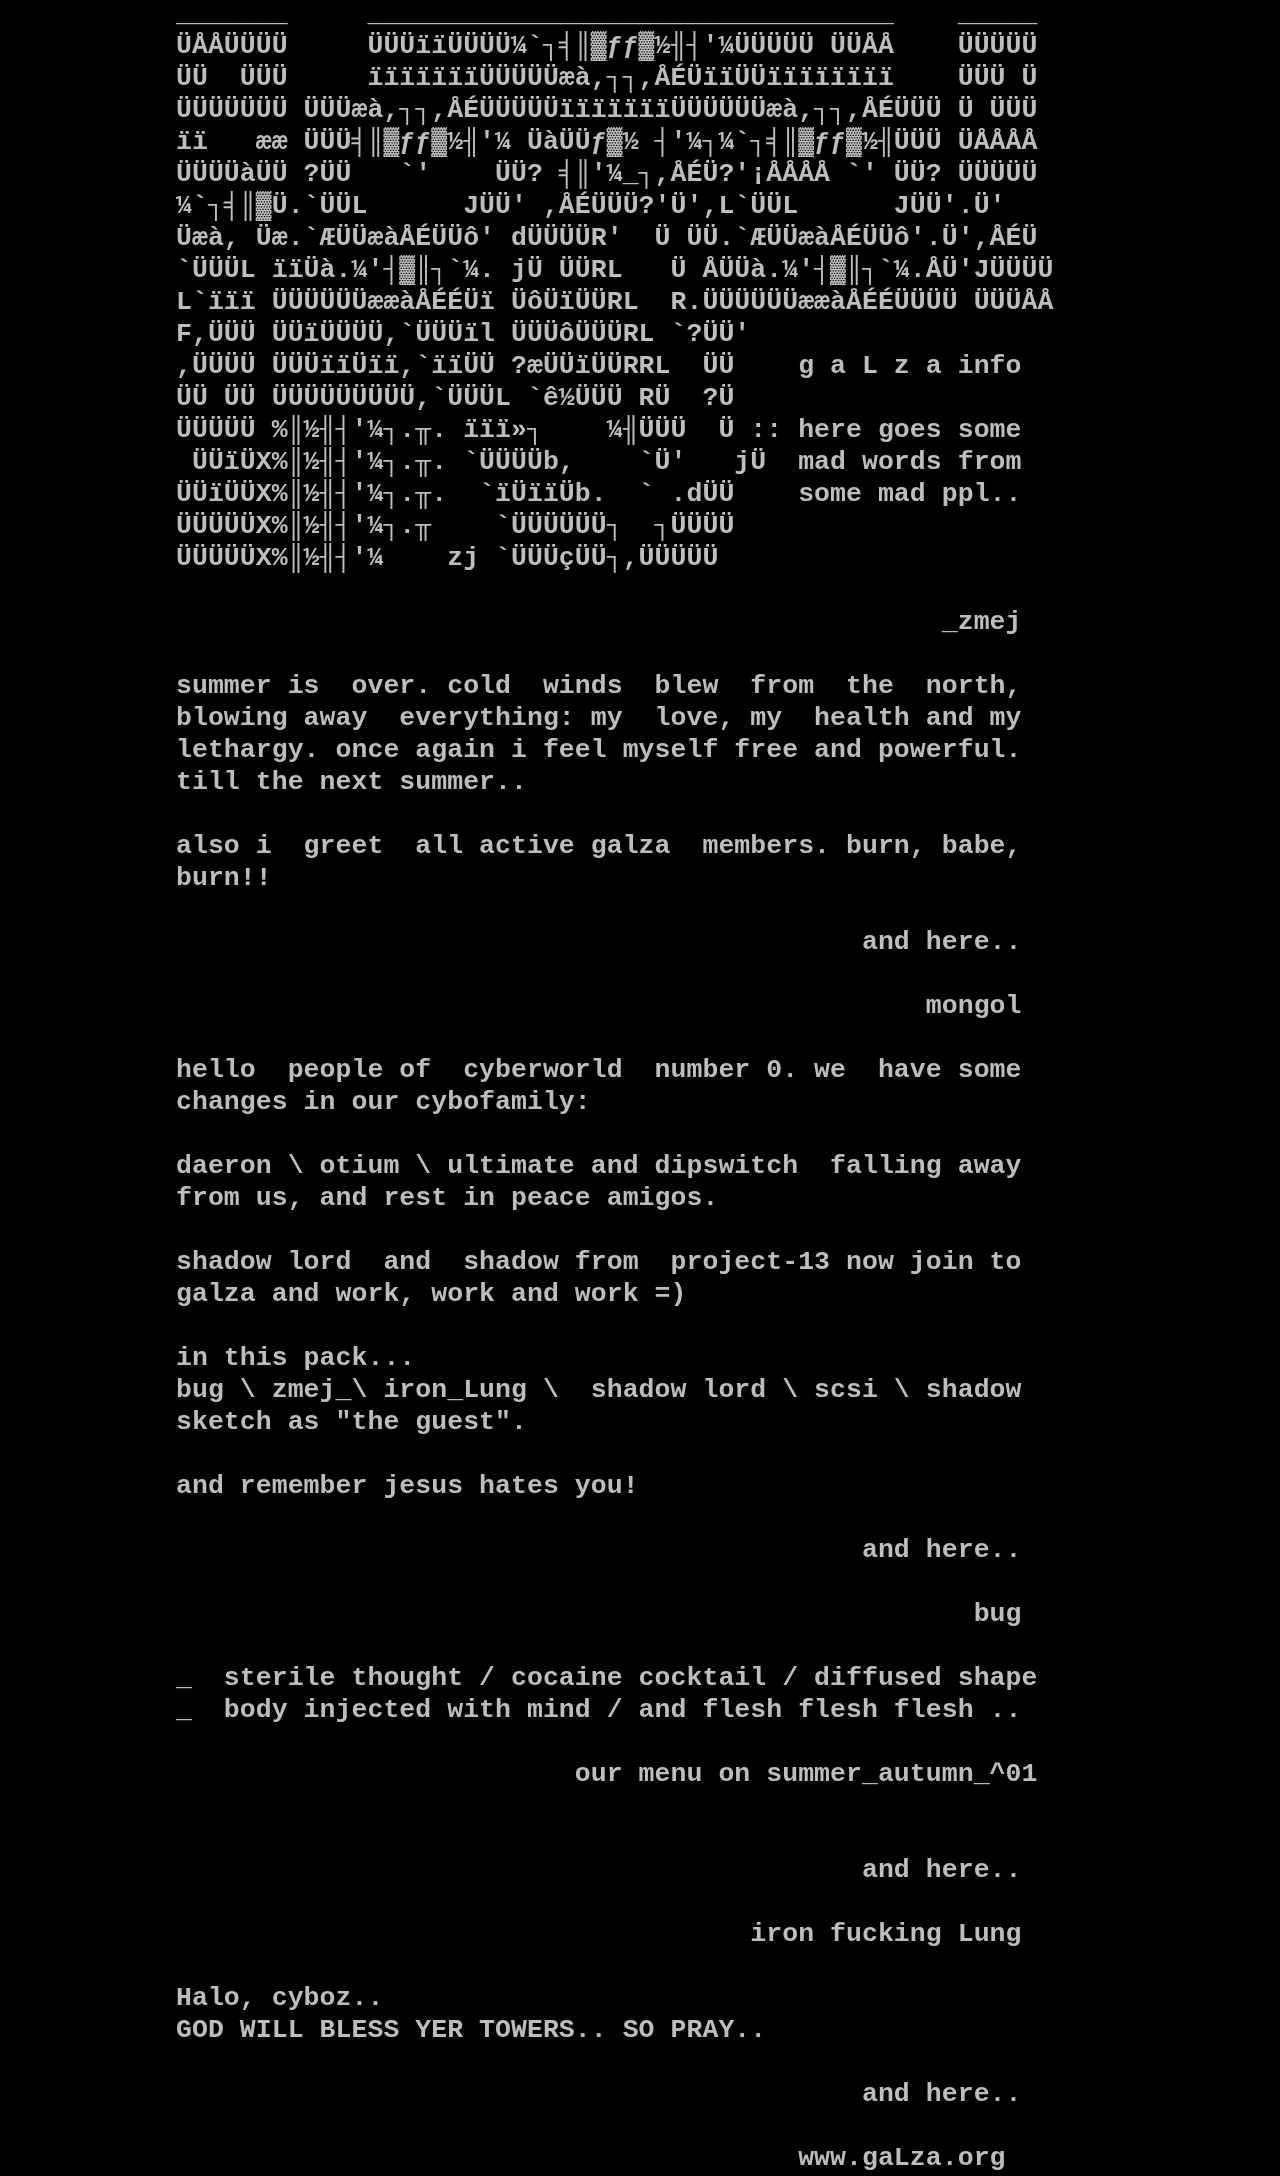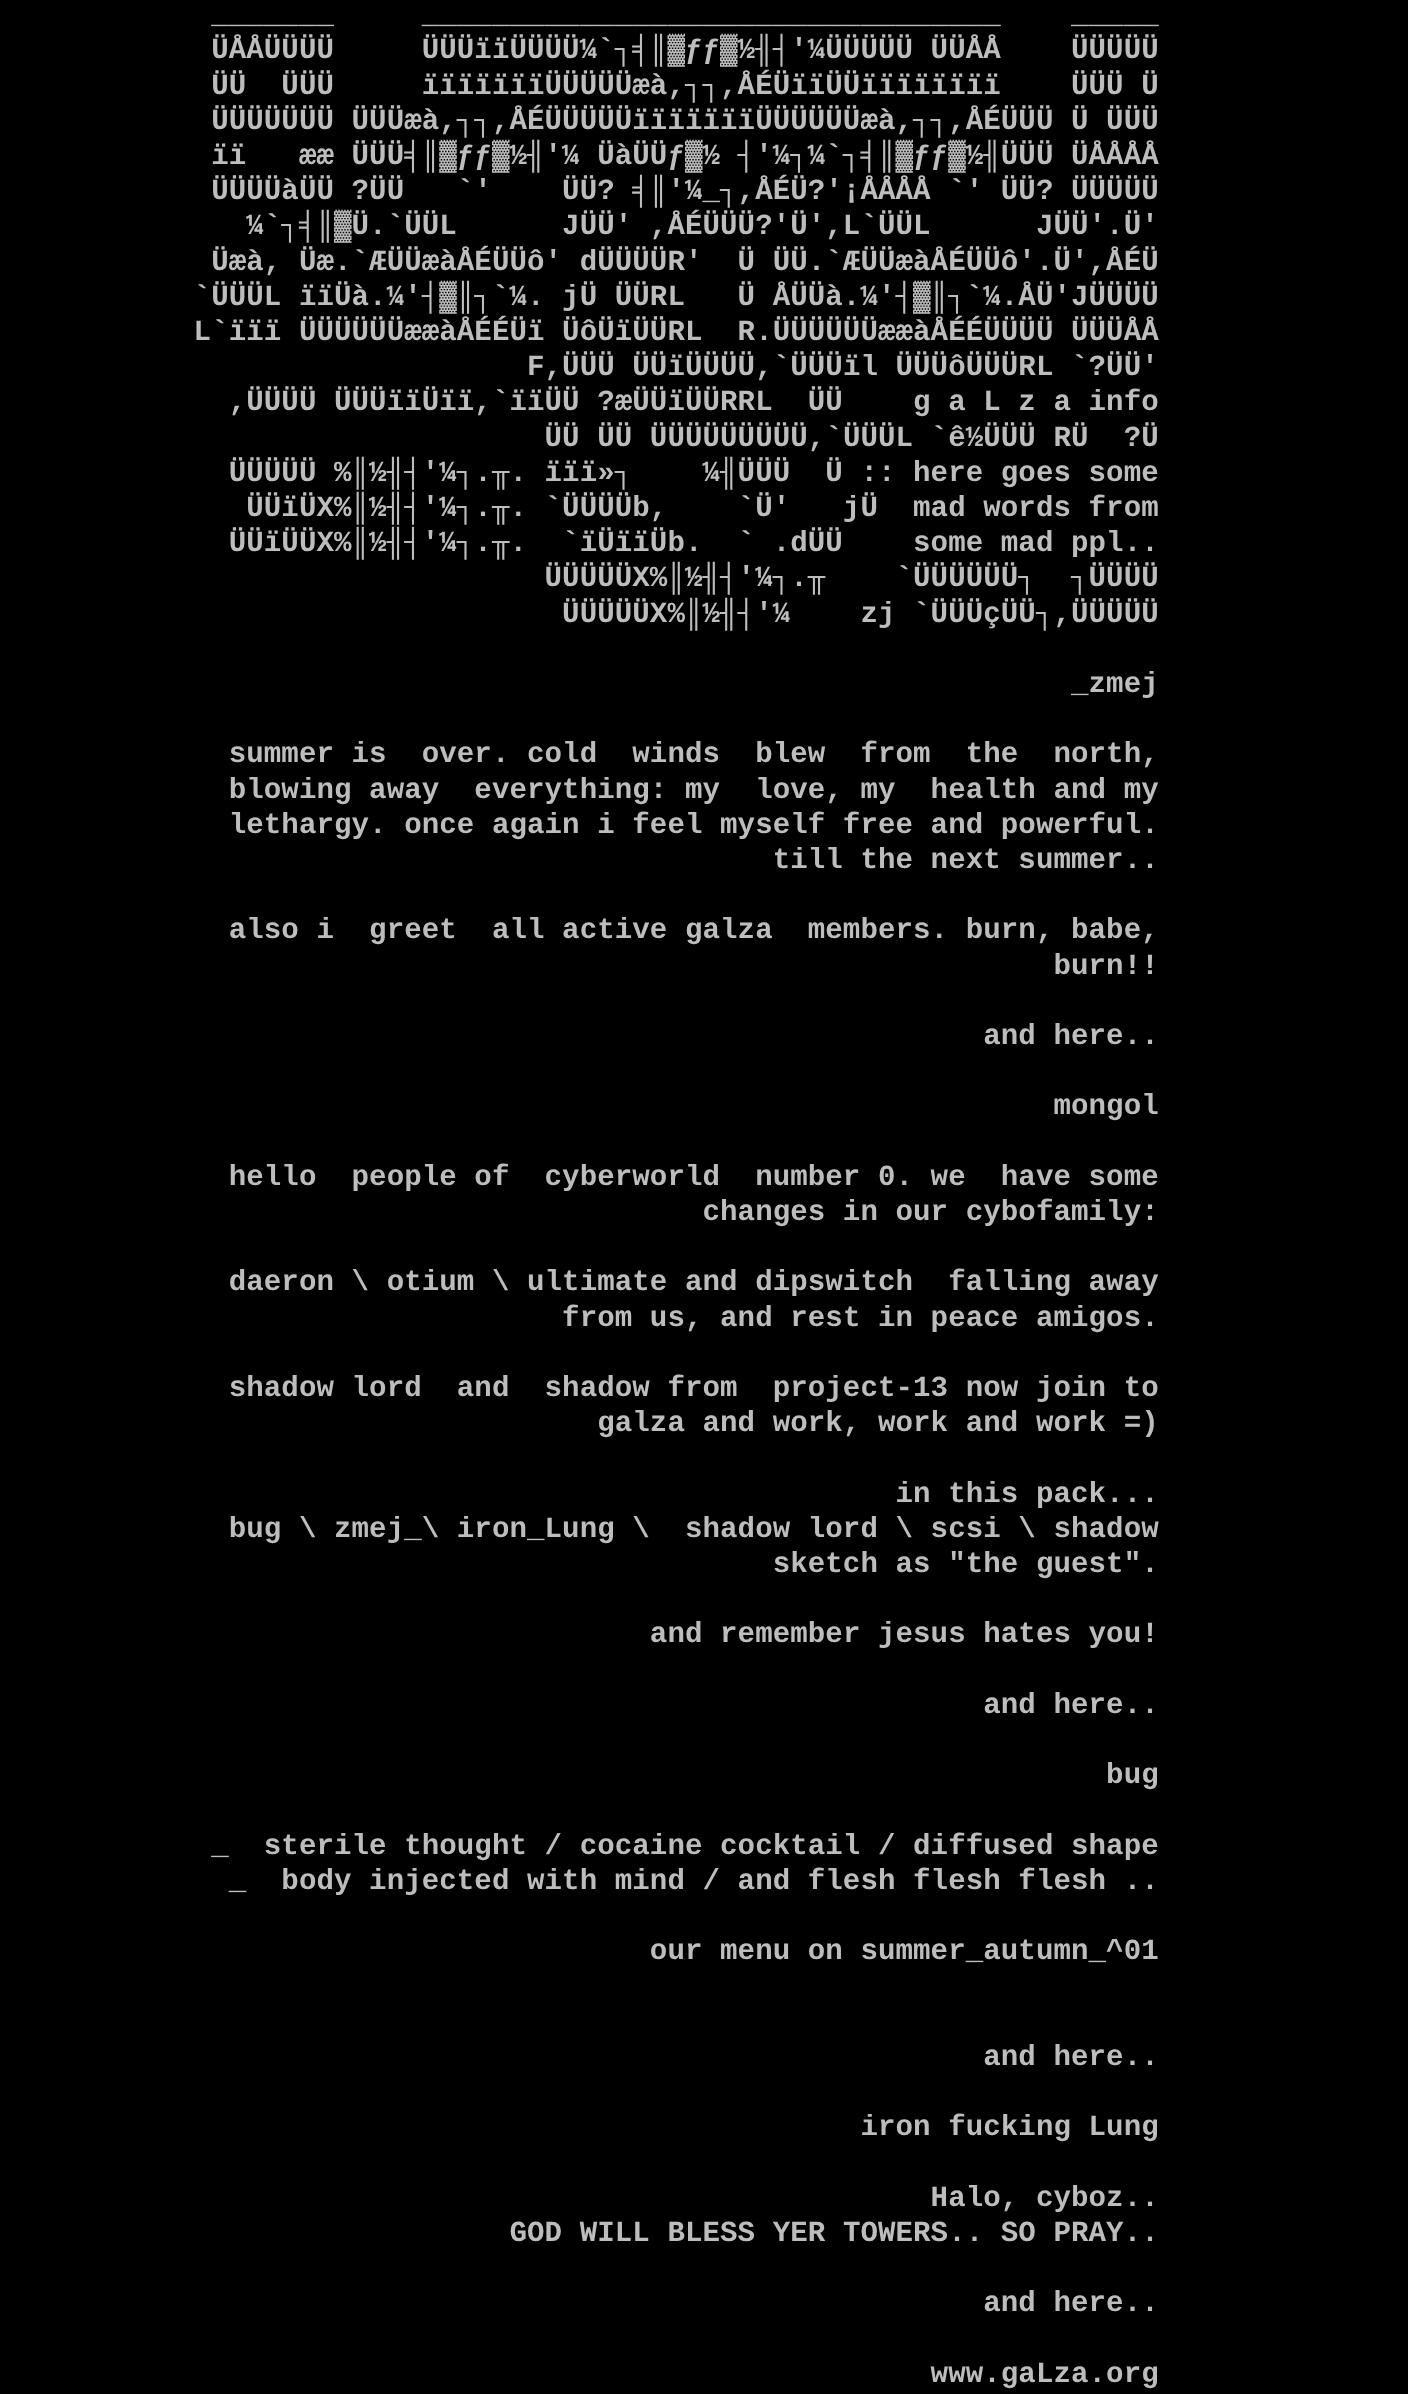--- a/index.html
+++ b/index.html
@@ -8,21 +8,20 @@
     width: 1280px;
     height: 2176px;
     background: #000000;
     overflow: hidden;
   }
   .screen {
     position: relative;
     width: 1100px;
     height: 2176px;
     background: #000000;
-    text-align: right;
   }
   .term {
     position: absolute;
     left: 176px;
     top: -2px;
     margin: 0;
     padding: 0;
     font-family: "Liberation Mono", "DejaVu Sans Mono", monospace;
     font-weight: bold;
     font-size: 26.5px;

